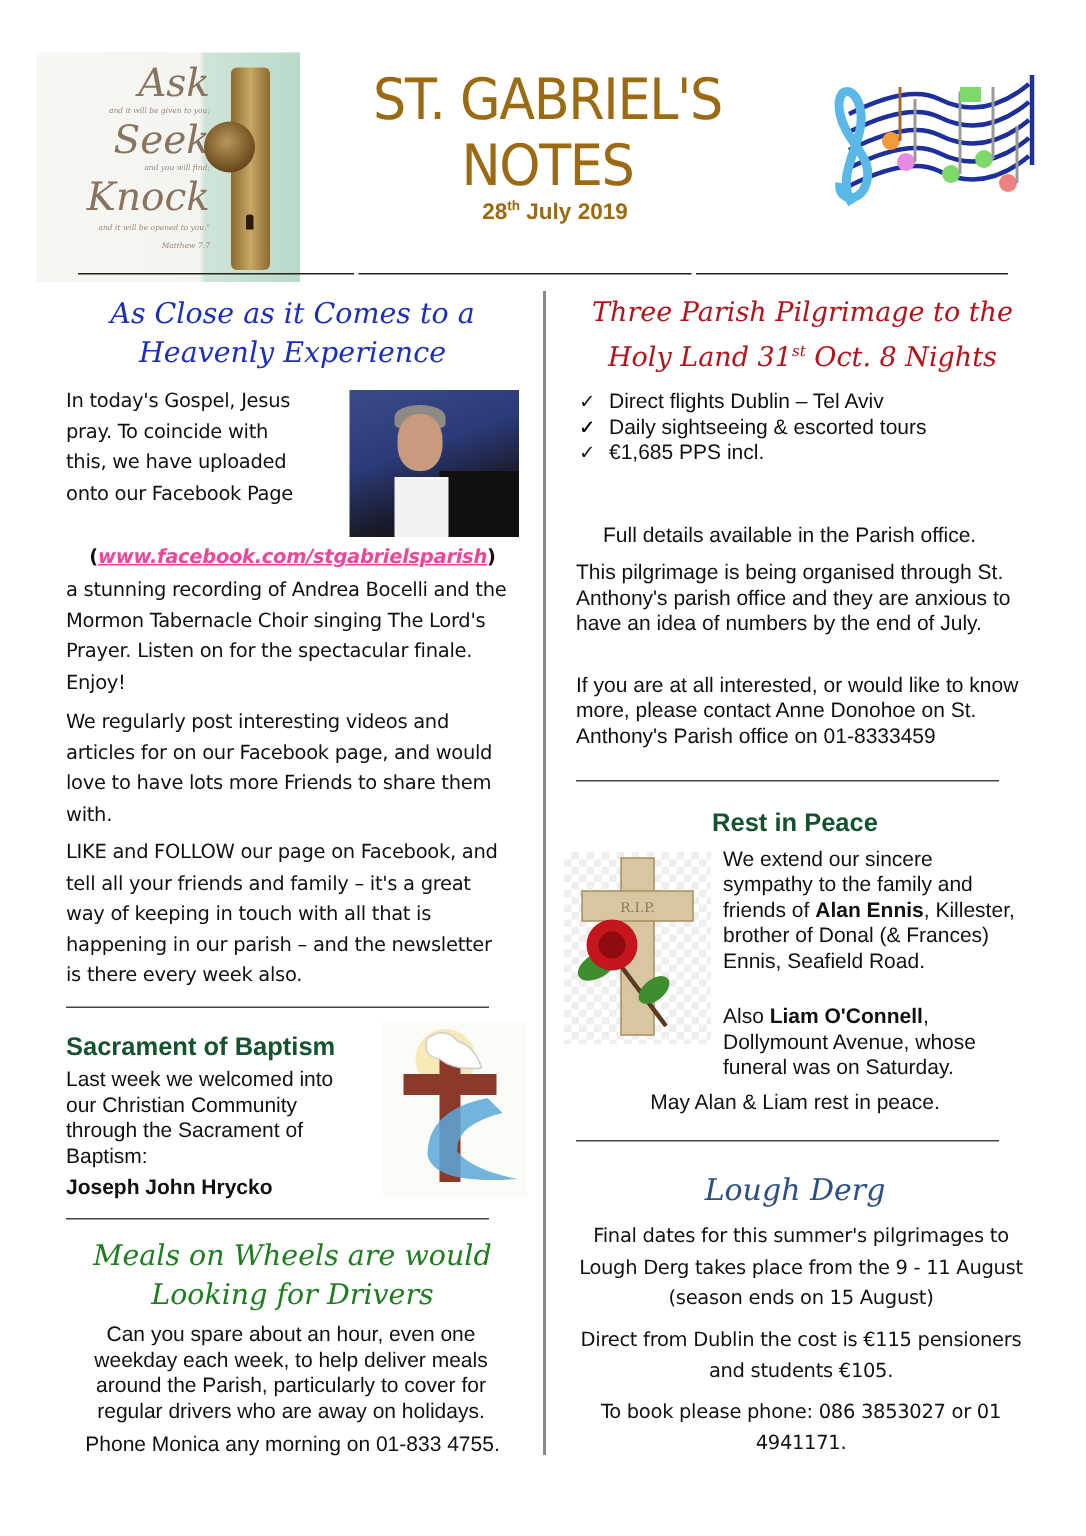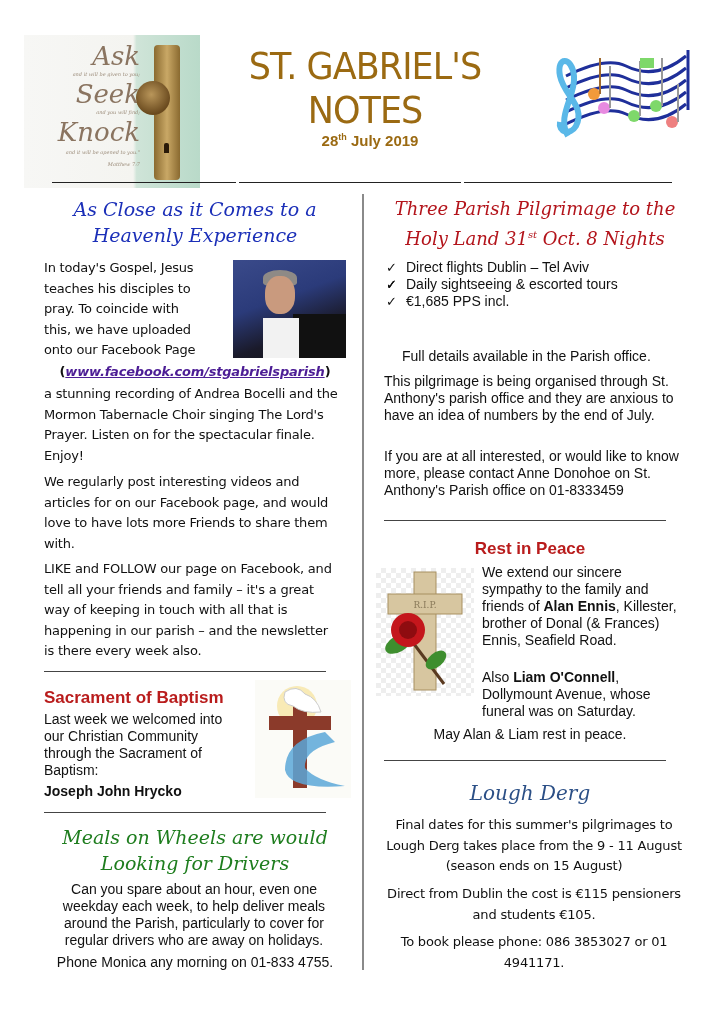--- a/index.html
+++ b/index.html
@@ -30,36 +30,36 @@
   
   .script { font-family: "DejaVu Serif", serif; font-style: italic; text-align: center; }
   .h-blue { color: #1b2fb8; font-size: 19px; line-height: 26px; }
   .h-red { color: #b3141b; font-size: 18px; line-height: 26px; }
   .h-green { color: #1e7d1e; font-size: 19px; line-height: 26px; }
   .h-navy { color: #2b4f86; font-size: 20px; line-height: 26px; }
 
   .comic { font-family: "DejaVu Sans", sans-serif; font-size: 13px; line-height: 20.5px; color: #111; letter-spacing: -0.2px; }
   .arial { font-family: "Liberation Sans", sans-serif; font-size: 14px; line-height: 17px; color: #111; }
 
-  .link { color: #4c1d95; text-decoration: underline; font-style: italic; font-weight: bold; }
+  .link { color: #ec4899; text-decoration: underline; font-style: italic; font-weight: bold; }
 
   .photo { left: 233px; top: 260px; width: 113px; height: 98px; background: linear-gradient(160deg,#3a4a8a 0%,#2b3b7a 40%,#1a1a2a 70%,#111 100%); overflow: hidden; }
   .photo .face { position: absolute; left: 32px; top: 16px; width: 30px; height: 38px; border-radius: 45%; background: #c99a7e; }
   .photo .hair { position: absolute; left: 30px; top: 10px; width: 34px; height: 16px; border-radius: 50% 50% 20% 20%; background: #8e8a86; }
   .photo .shirt { position: absolute; left: 30px; top: 58px; width: 36px; height: 40px; background: #f2f2f2; }
   .photo .tux { position: absolute; left: 60px; top: 54px; width: 53px; height: 44px; background: #111; }
 
   .baptism-img { left: 255px; top: 680px; width: 96px; height: 118px; background: #fbfbf7; }
 
   ul.checks { list-style: none; }
   ul.checks li { position: relative; padding-left: 22px; font-size: 14px; line-height: 17px; }
   ul.checks li .chk { position: absolute; left: 2px; top: 0; font-size: 13px; }
 
   .rip-img { left: 376px; top: 568px; width: 98px; height: 128px; background-image: linear-gradient(45deg,#eee 25%,transparent 25%,transparent 75%,#eee 75%),linear-gradient(45deg,#eee 25%,transparent 25%,transparent 75%,#eee 75%); background-size: 10px 10px; background-position: 0 0,5px 5px; }
-  .h-bold { font-family: "Liberation Sans", sans-serif; font-weight: bold; font-size: 17px; color: #b91c1c; }
+  .h-bold { font-family: "Liberation Sans", sans-serif; font-weight: bold; font-size: 17px; color: #14532d; }
 </style>
 </head>
 <body>
 
 <div class="abs header-img-left">
   <div class="ask-text ask-big" style="top:8px;">Ask</div>
   <div class="ask-text ask-small" style="top:36px;">and it will be given to you;</div>
   <div class="ask-text ask-big" style="top:46px;">Seek</div>
   <div class="ask-text ask-small" style="top:74px;">and you will find;</div>
   <div class="ask-text ask-big" style="top:84px;">Knock</div>
@@ -105,21 +105,20 @@
 
 <div class="abs vdivider"></div>
 
 <div class="abs script h-blue" style="left:40px; top:196px; width:310px;">
   <div>As Close as it Comes to a</div>
   <div>Heavenly Experience</div>
 </div>
 
 <div class="abs comic" style="left:44px; top:258px; width:190px;">
   <div>In today's Gospel, Jesus</div>
-  <div>teaches his disciples to</div>
   <div>pray.  To coincide with</div>
   <div>this, we have uploaded</div>
   <div>onto our Facebook Page</div>
 </div>
 
 <div class="abs photo">
   <div class="hair"></div>
   <div class="face"></div>
   <div class="tux"></div>
   <div class="shirt"></div>

